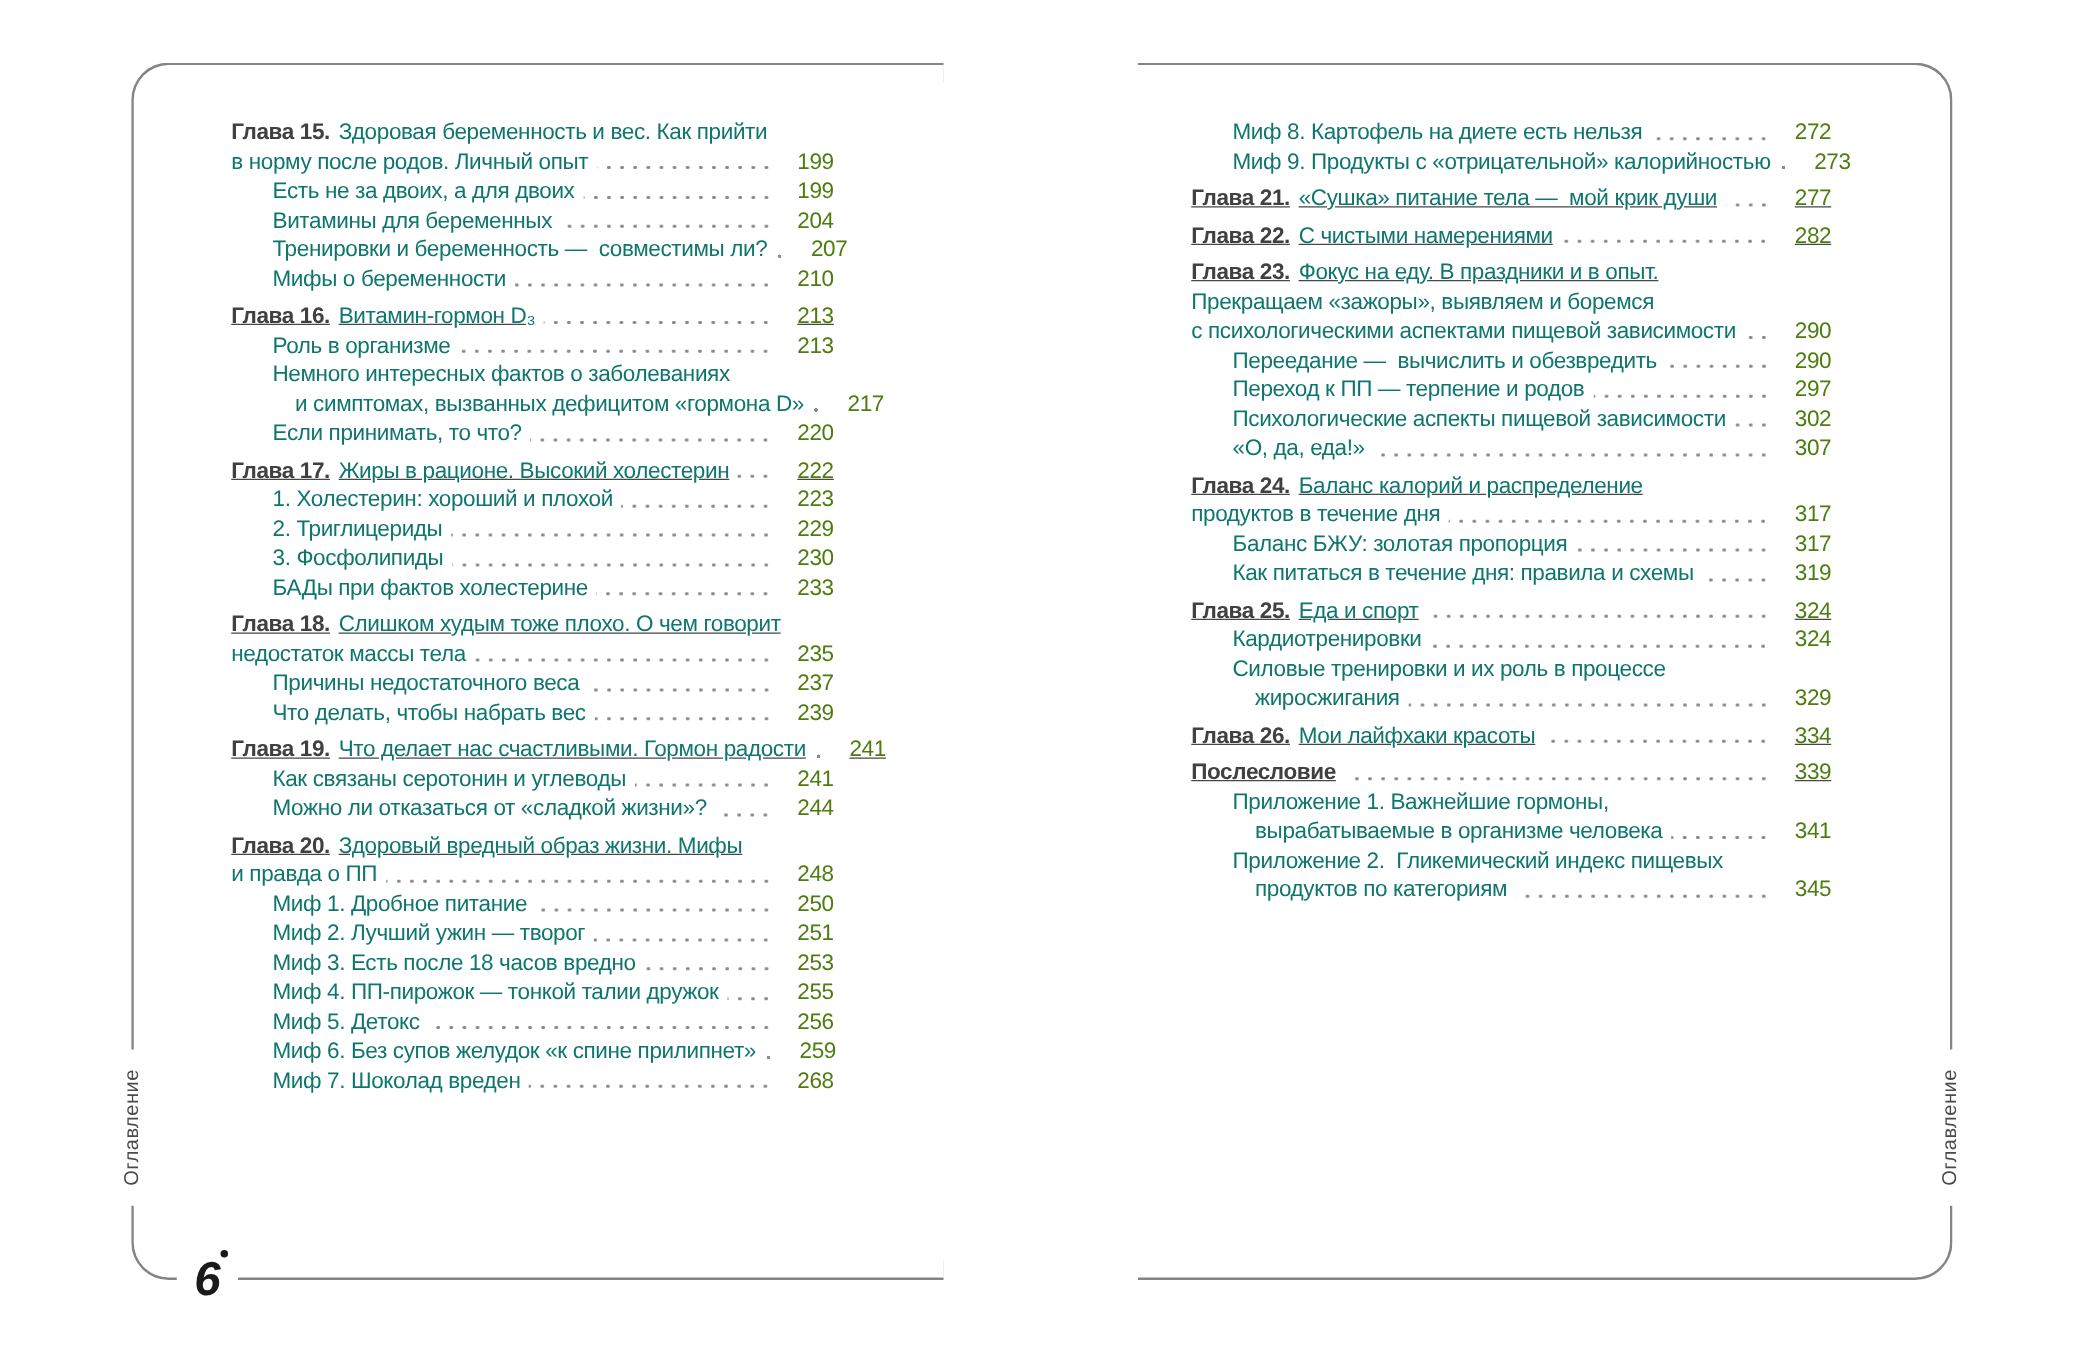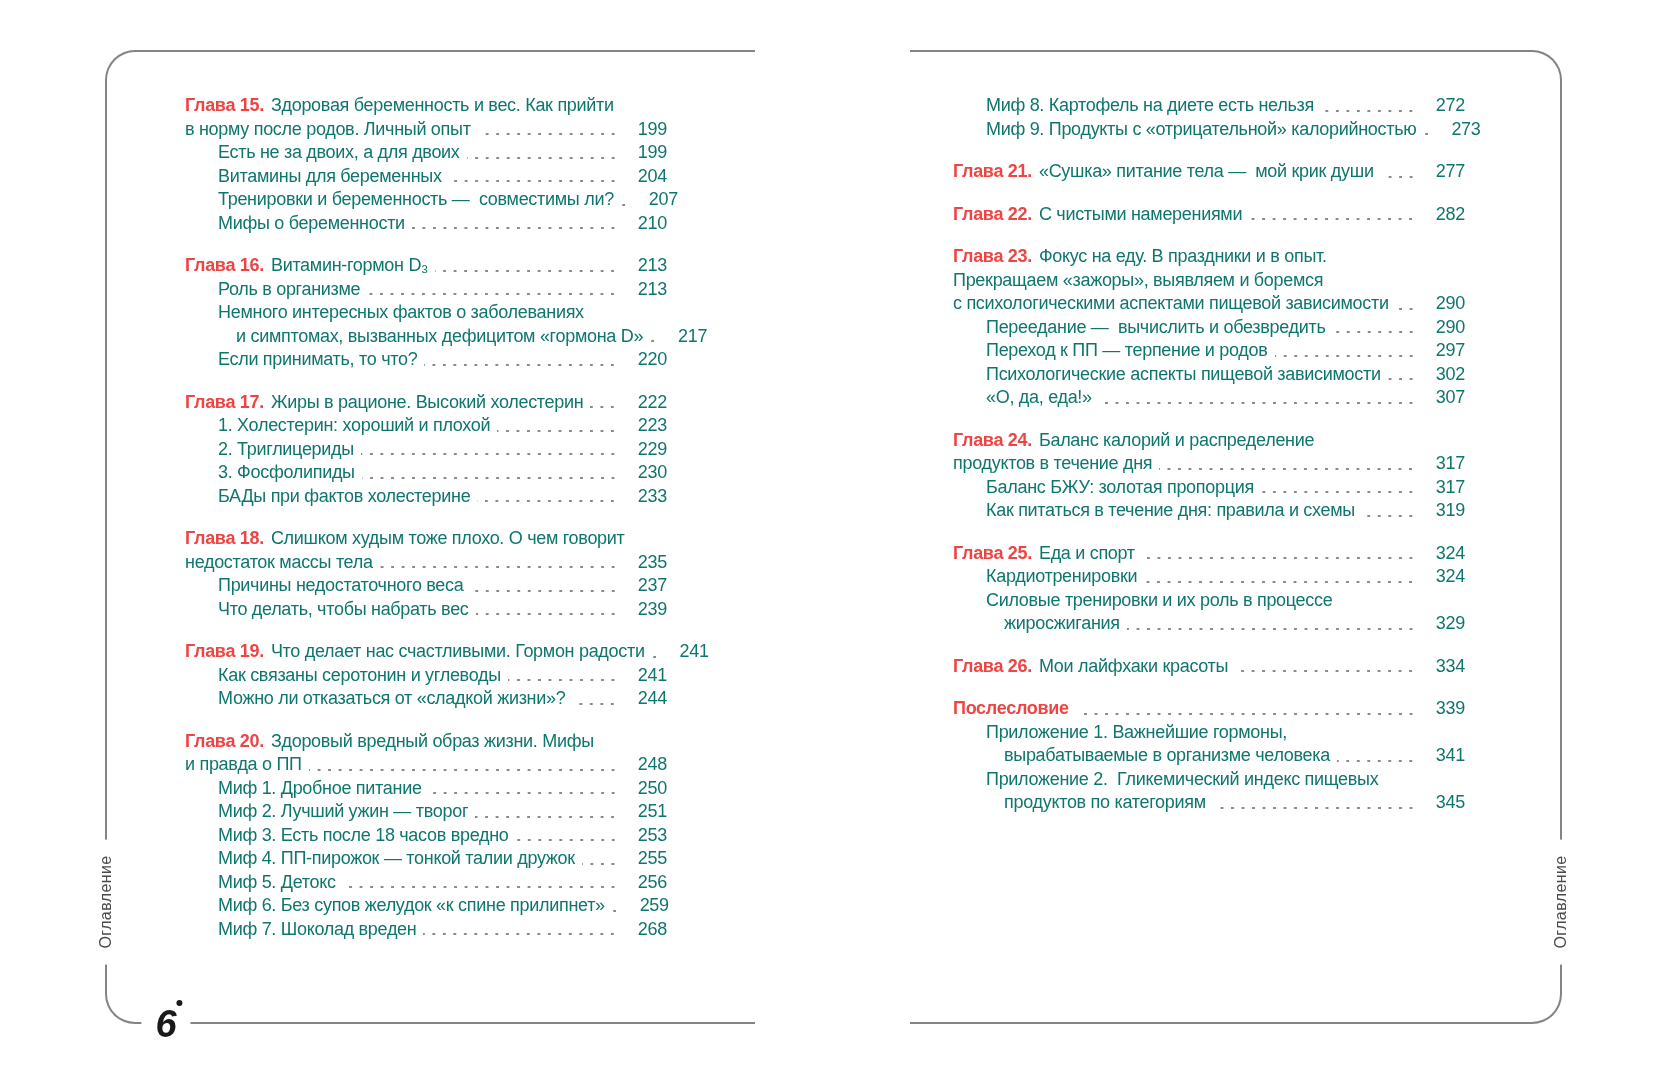--- a/index.html
+++ b/index.html
@@ -10,31 +10,31 @@
   }
   .frame{position:absolute;border:2px solid #848484;box-sizing:border-box;background:transparent;}
   #left-frame{left:105px;top:50px;width:650px;height:974px;border-right:none;border-radius:30px 0 0 30px;}
   #right-frame{left:910px;top:50px;width:652px;height:974px;border-left:none;border-radius:0 30px 30px 0;}
 
   .toc{position:absolute;font-size:18px;letter-spacing:-0.3px;}
   #left-toc{left:185px;top:94px;width:482px;}
   #right-toc{left:953px;top:94px;width:512px;}
 
   .row{display:flex;align-items:flex-end;line-height:23.5px;}
-  .row.gap{margin-top:19px;}
+  .row.gap{margin-top:6px;text-decoration:underline;}
   .ind1{padding-left:33px;}
   .ind2{padding-left:51px;}
-  .b{font-weight:bold;color:#ef4444;margin-right:7px;white-space:pre;}
+  .b{font-weight:bold;color:#404040;margin-right:7px;white-space:pre;}
   .t{color:#0f766e;white-space:pre;}
   .leader{
     flex:1 1 auto;min-width:8px;height:4px;margin:0 5px 5px 7px;
     background-image:radial-gradient(circle,#8a8a8a 1.3px,rgba(0,0,0,0) 1.5px);
     background-size:10.5px 4px;background-position:100% 50%;background-repeat:repeat-x;
   }
-  .num{color:#0f766e;min-width:44px;text-align:right;white-space:pre;}
+  .num{color:#4d7c0f;min-width:44px;text-align:right;white-space:pre;}
 
   .side-label{
     position:absolute;background:#ffffff;color:#4a4a4a;font-size:16px;
     letter-spacing:0.4px;padding:0 16px;white-space:nowrap;
     transform:translate(-50%,-50%) rotate(-90deg);
   }
   #left-label{left:106px;top:902px;}
   #right-label{left:1561px;top:902px;}
 
   .page-num{

